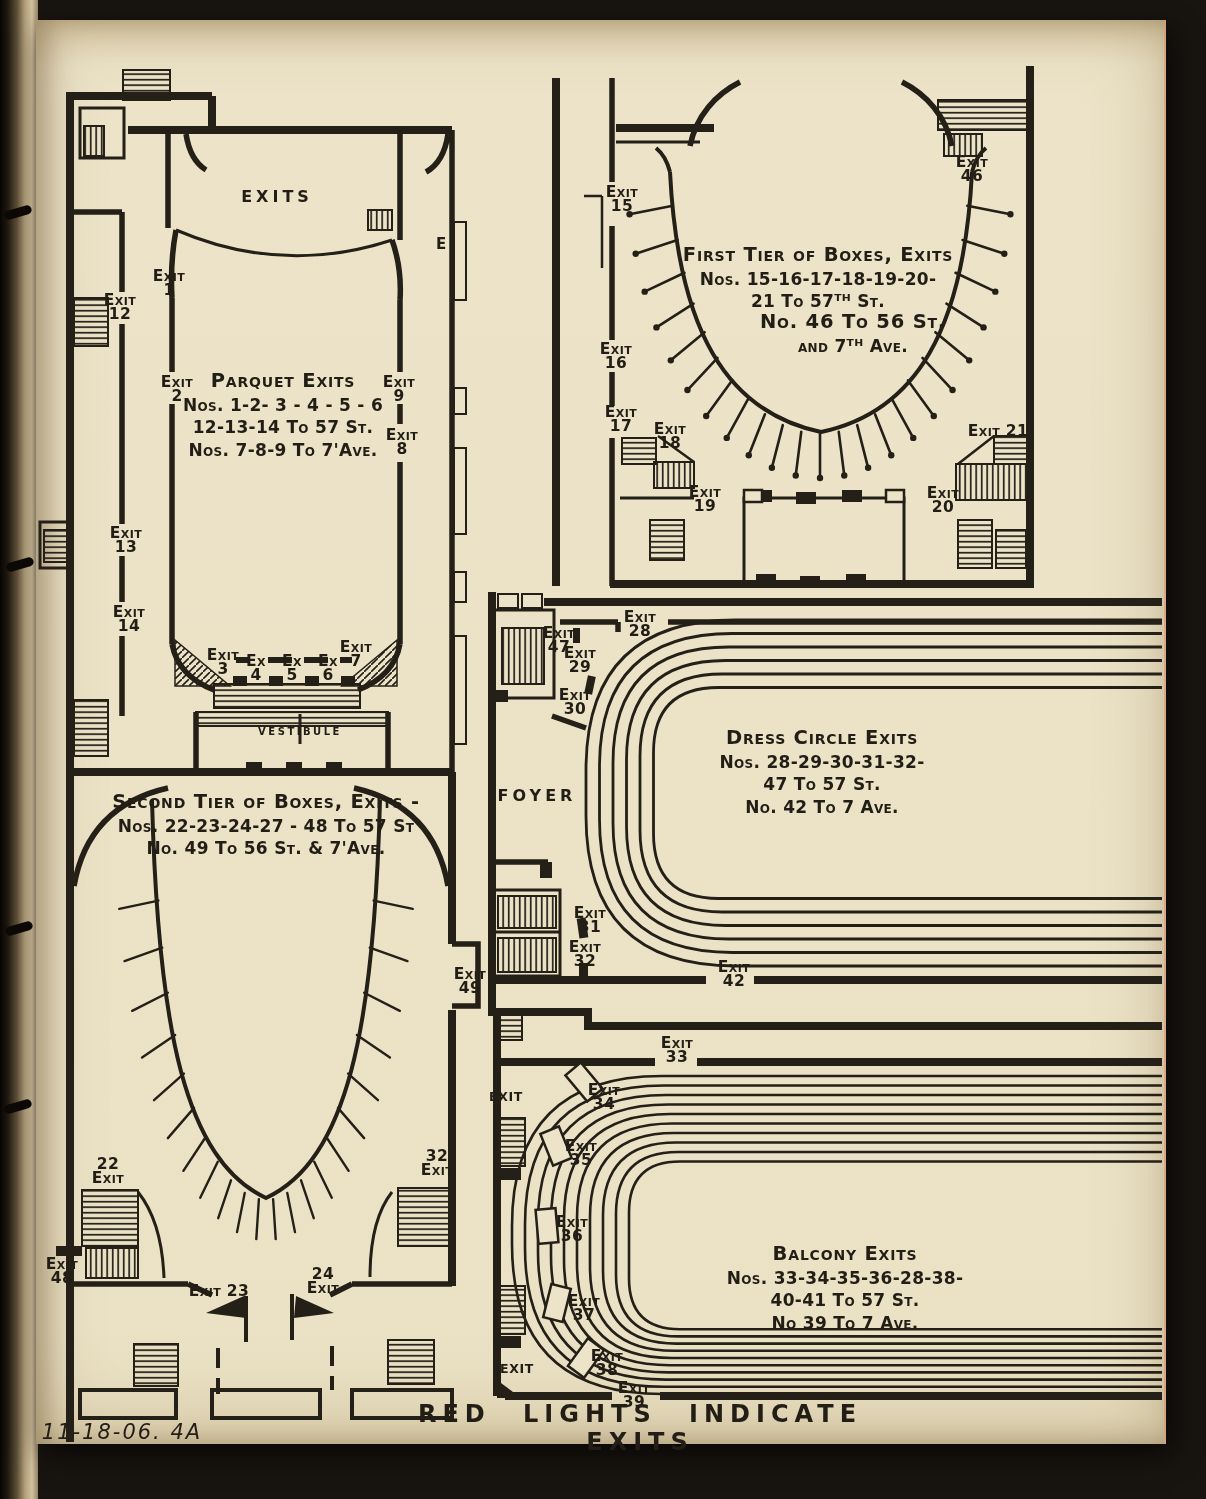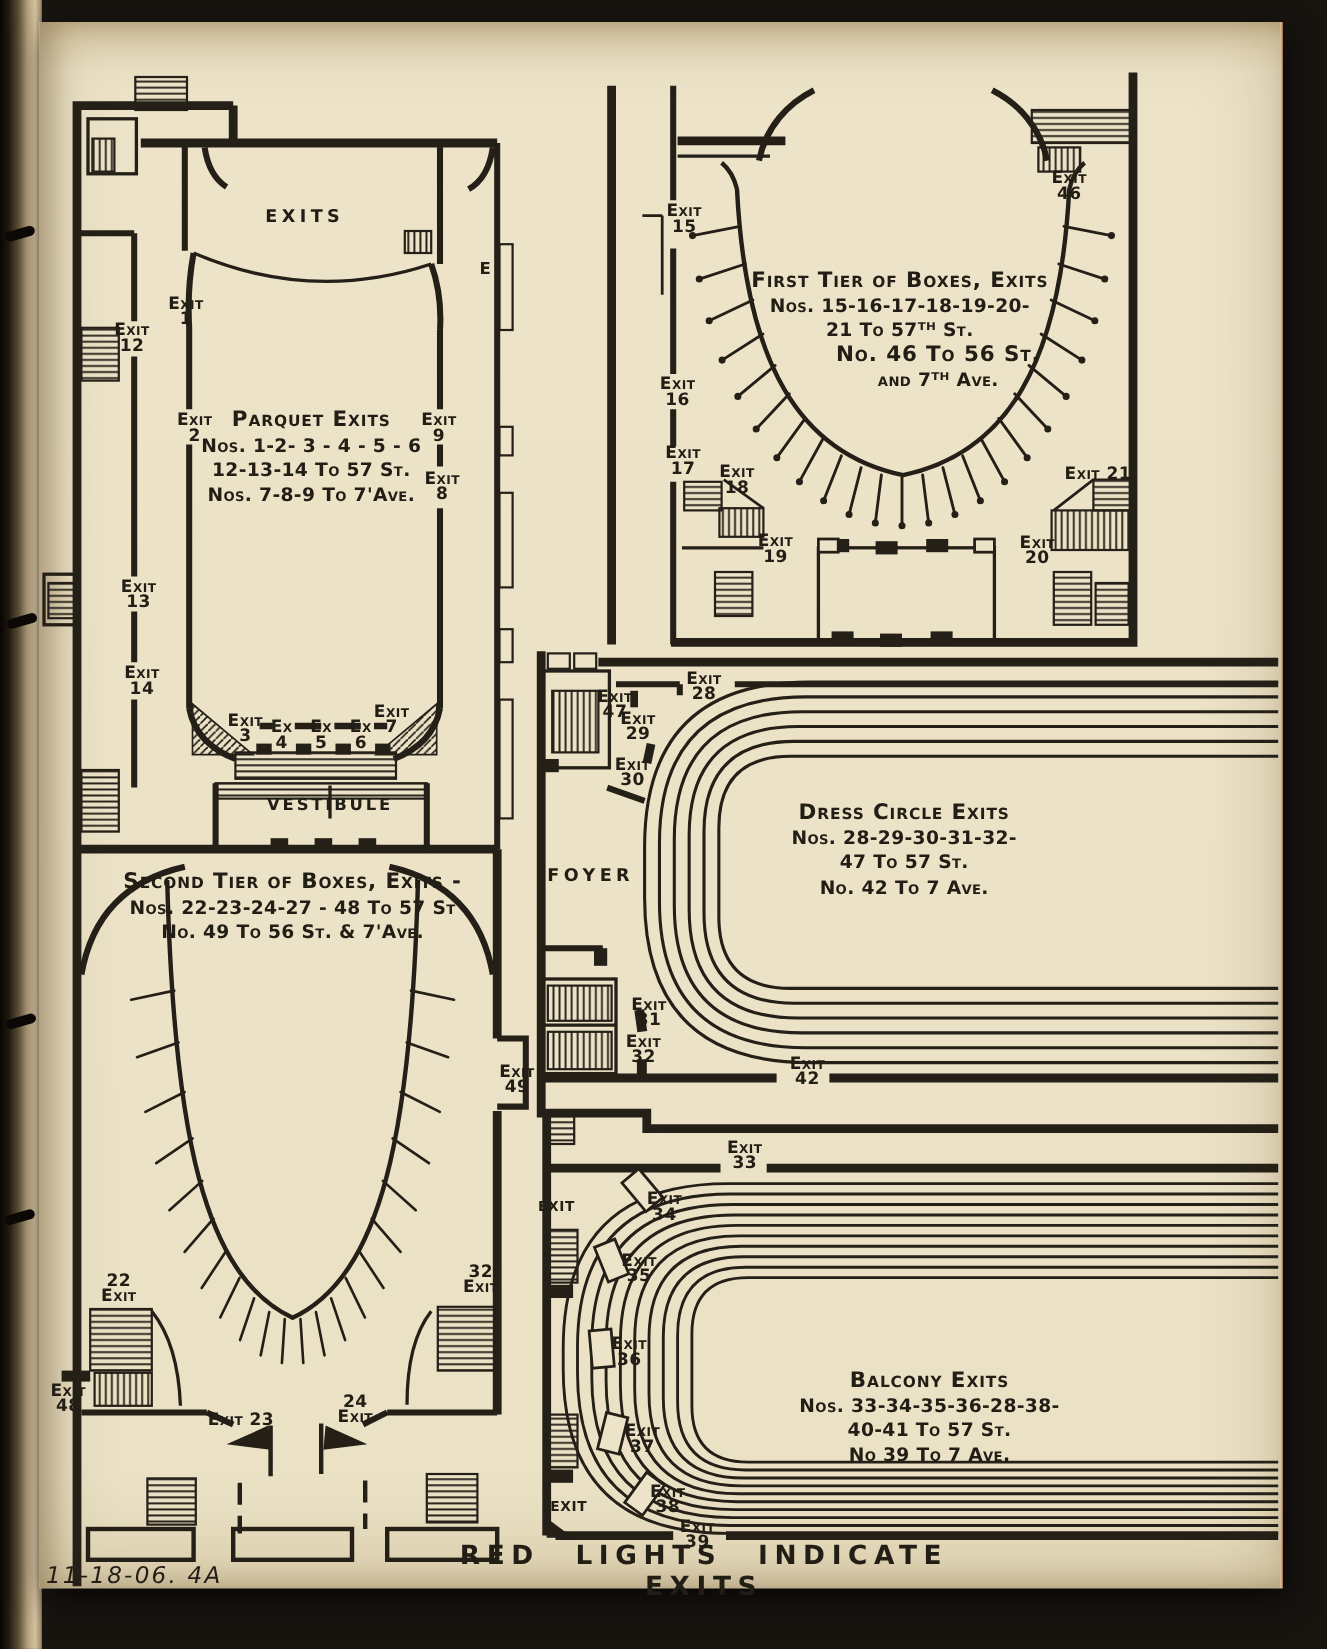--- a/index.html
+++ b/index.html
@@ -28,21 +28,21 @@
   .exit-label{
     font-weight:bold;font-size:15.5px;line-height:.92;letter-spacing:.4px;
     font-variant:small-caps;
   }
   .exit-label.sm{font-size:13px;letter-spacing:.6px;font-variant:normal;font-size:12.5px;}
   .plan-block{
     font-weight:bold;font-size:17px;line-height:1.32;font-variant:small-caps;letter-spacing:.3px;
   }
   .plan-block::first-line{font-size:19.5px;letter-spacing:.8px;}
   .room-label{font-weight:bold;font-size:16px;letter-spacing:4px;}
-  .room-label.small{font-size:15px;letter-spacing:2.5px;}
+  .room-label.small{font-size:10px;letter-spacing:2.5px;}
   .single-letter{font-weight:bold;font-size:15px;}
   .caption{
     font-weight:bold;font-size:24px;letter-spacing:6px;word-spacing:18px;color:#241f17;
   }
   .handwriting{
     color:#817968;font-size:21px;font-style:italic;letter-spacing:2px;
     transform:translate(-50%,-50%) rotate(-6deg);font-variant:normal;
   }
 </style>
 </head>

